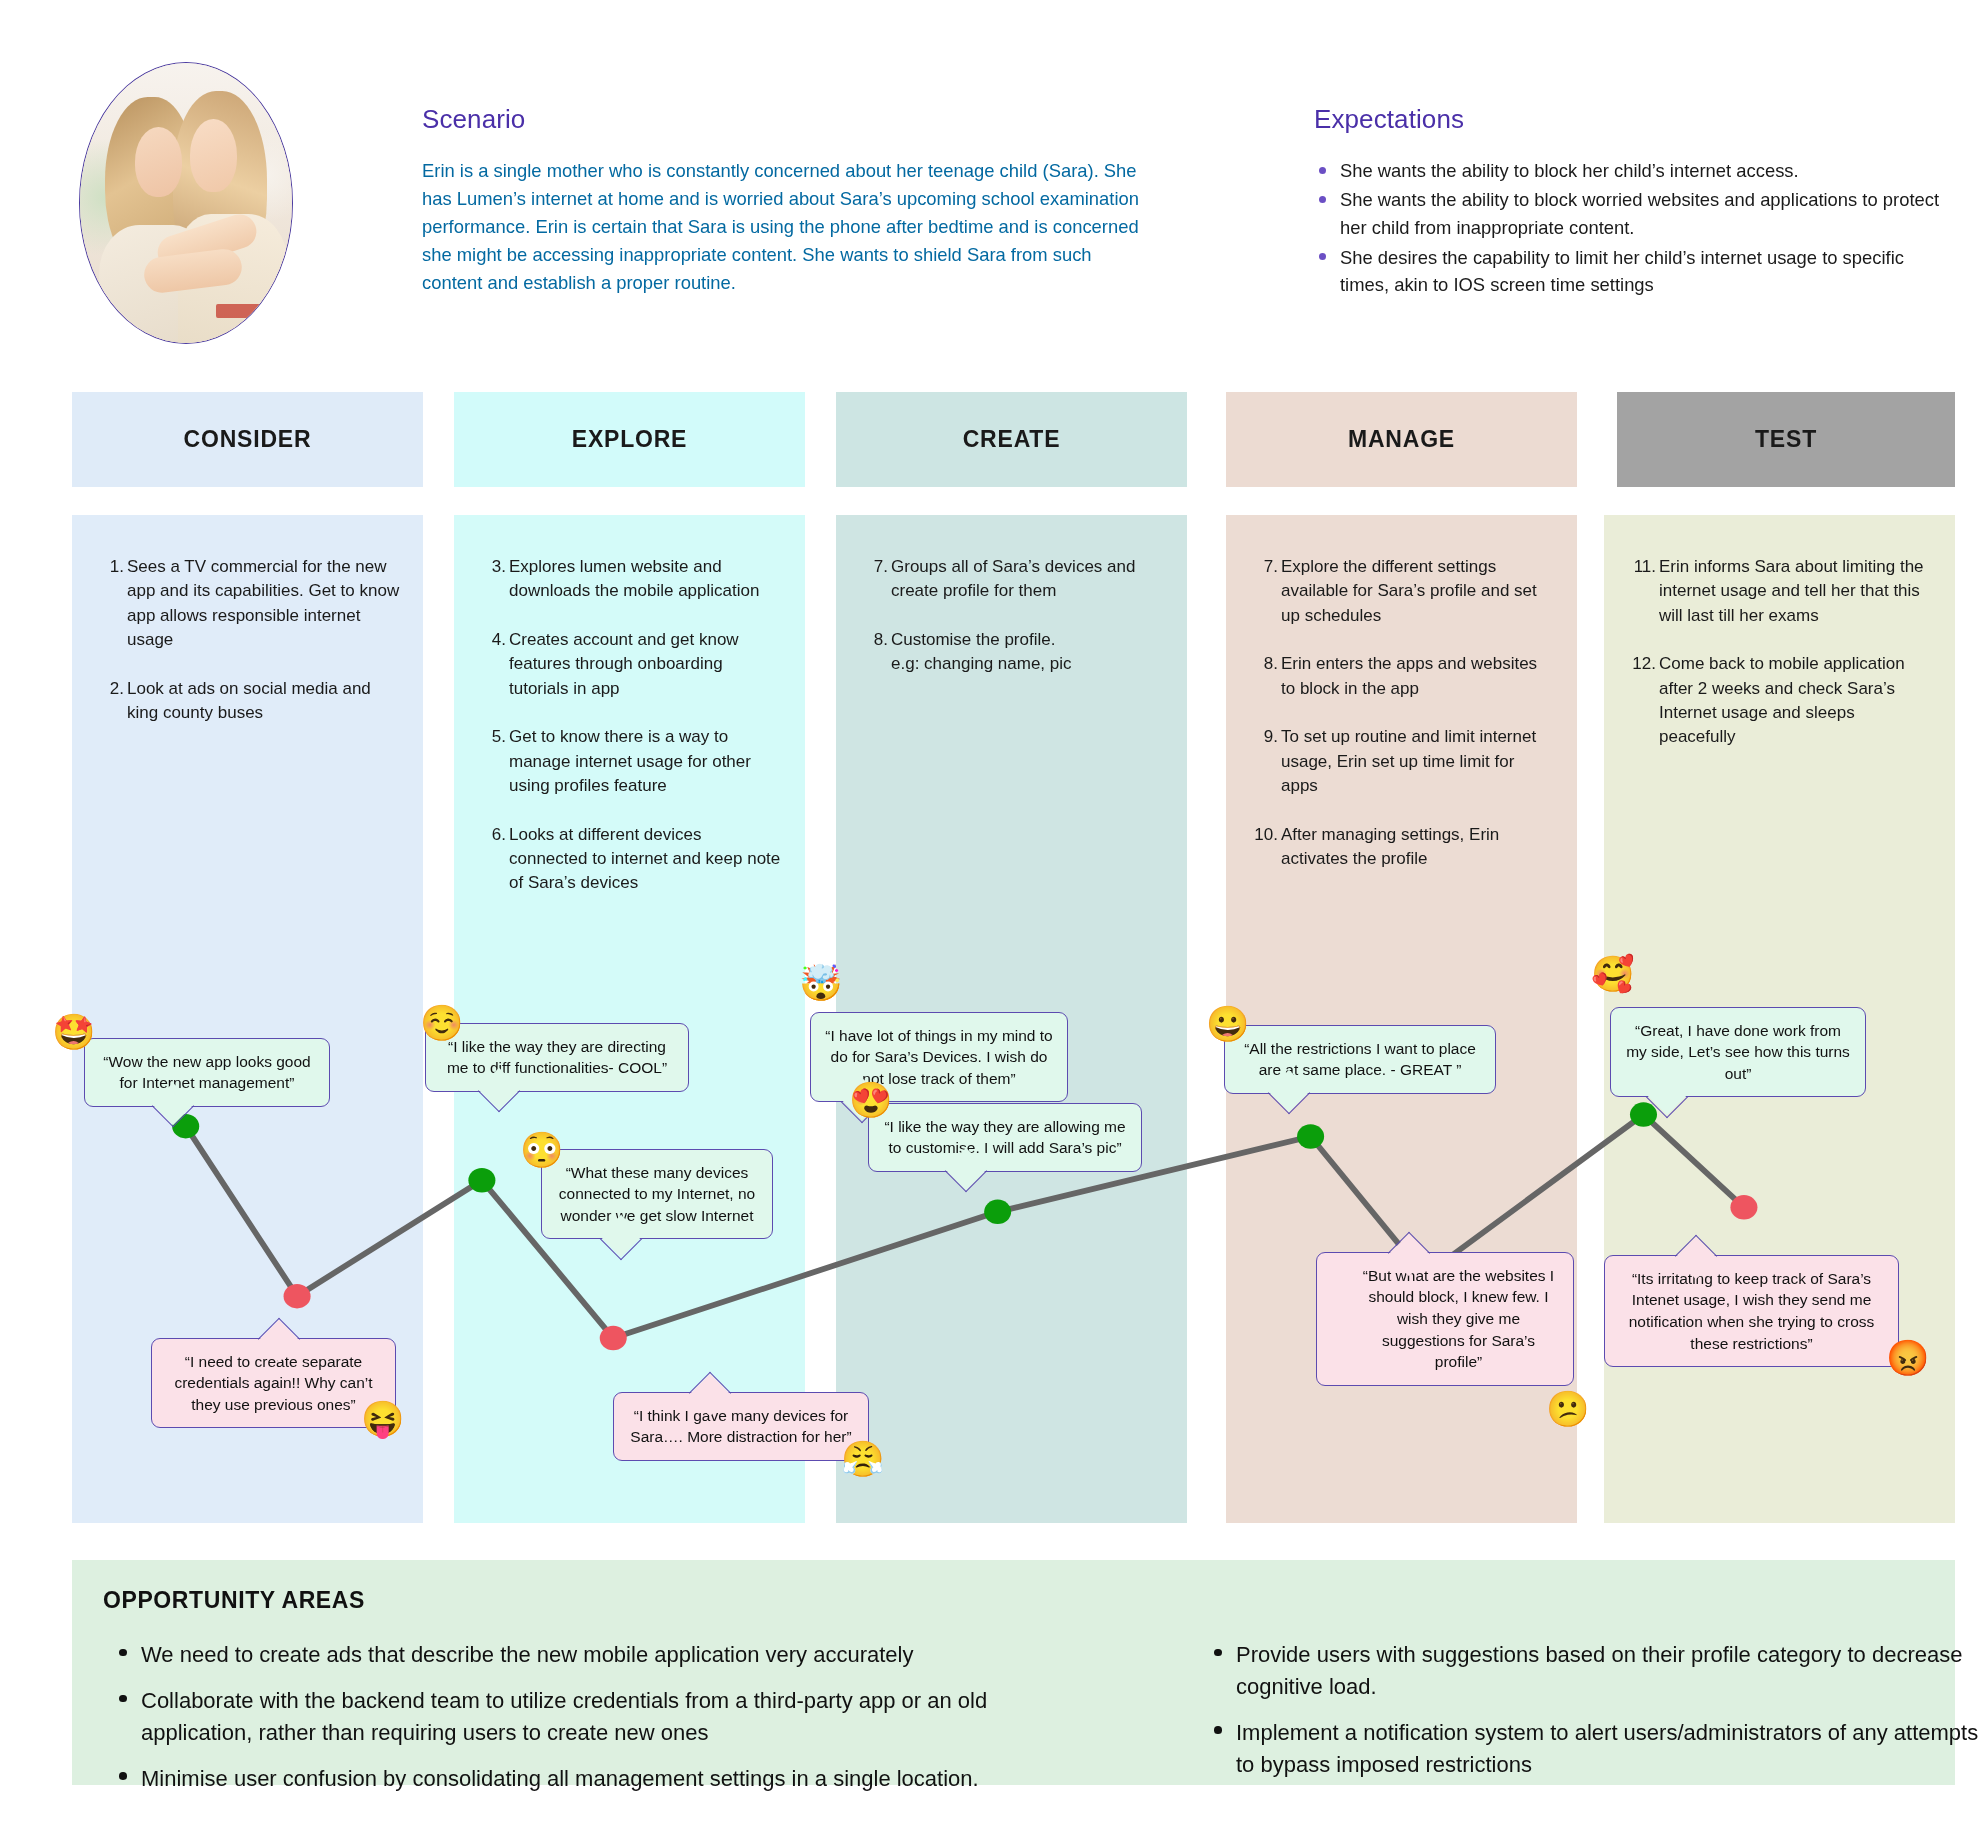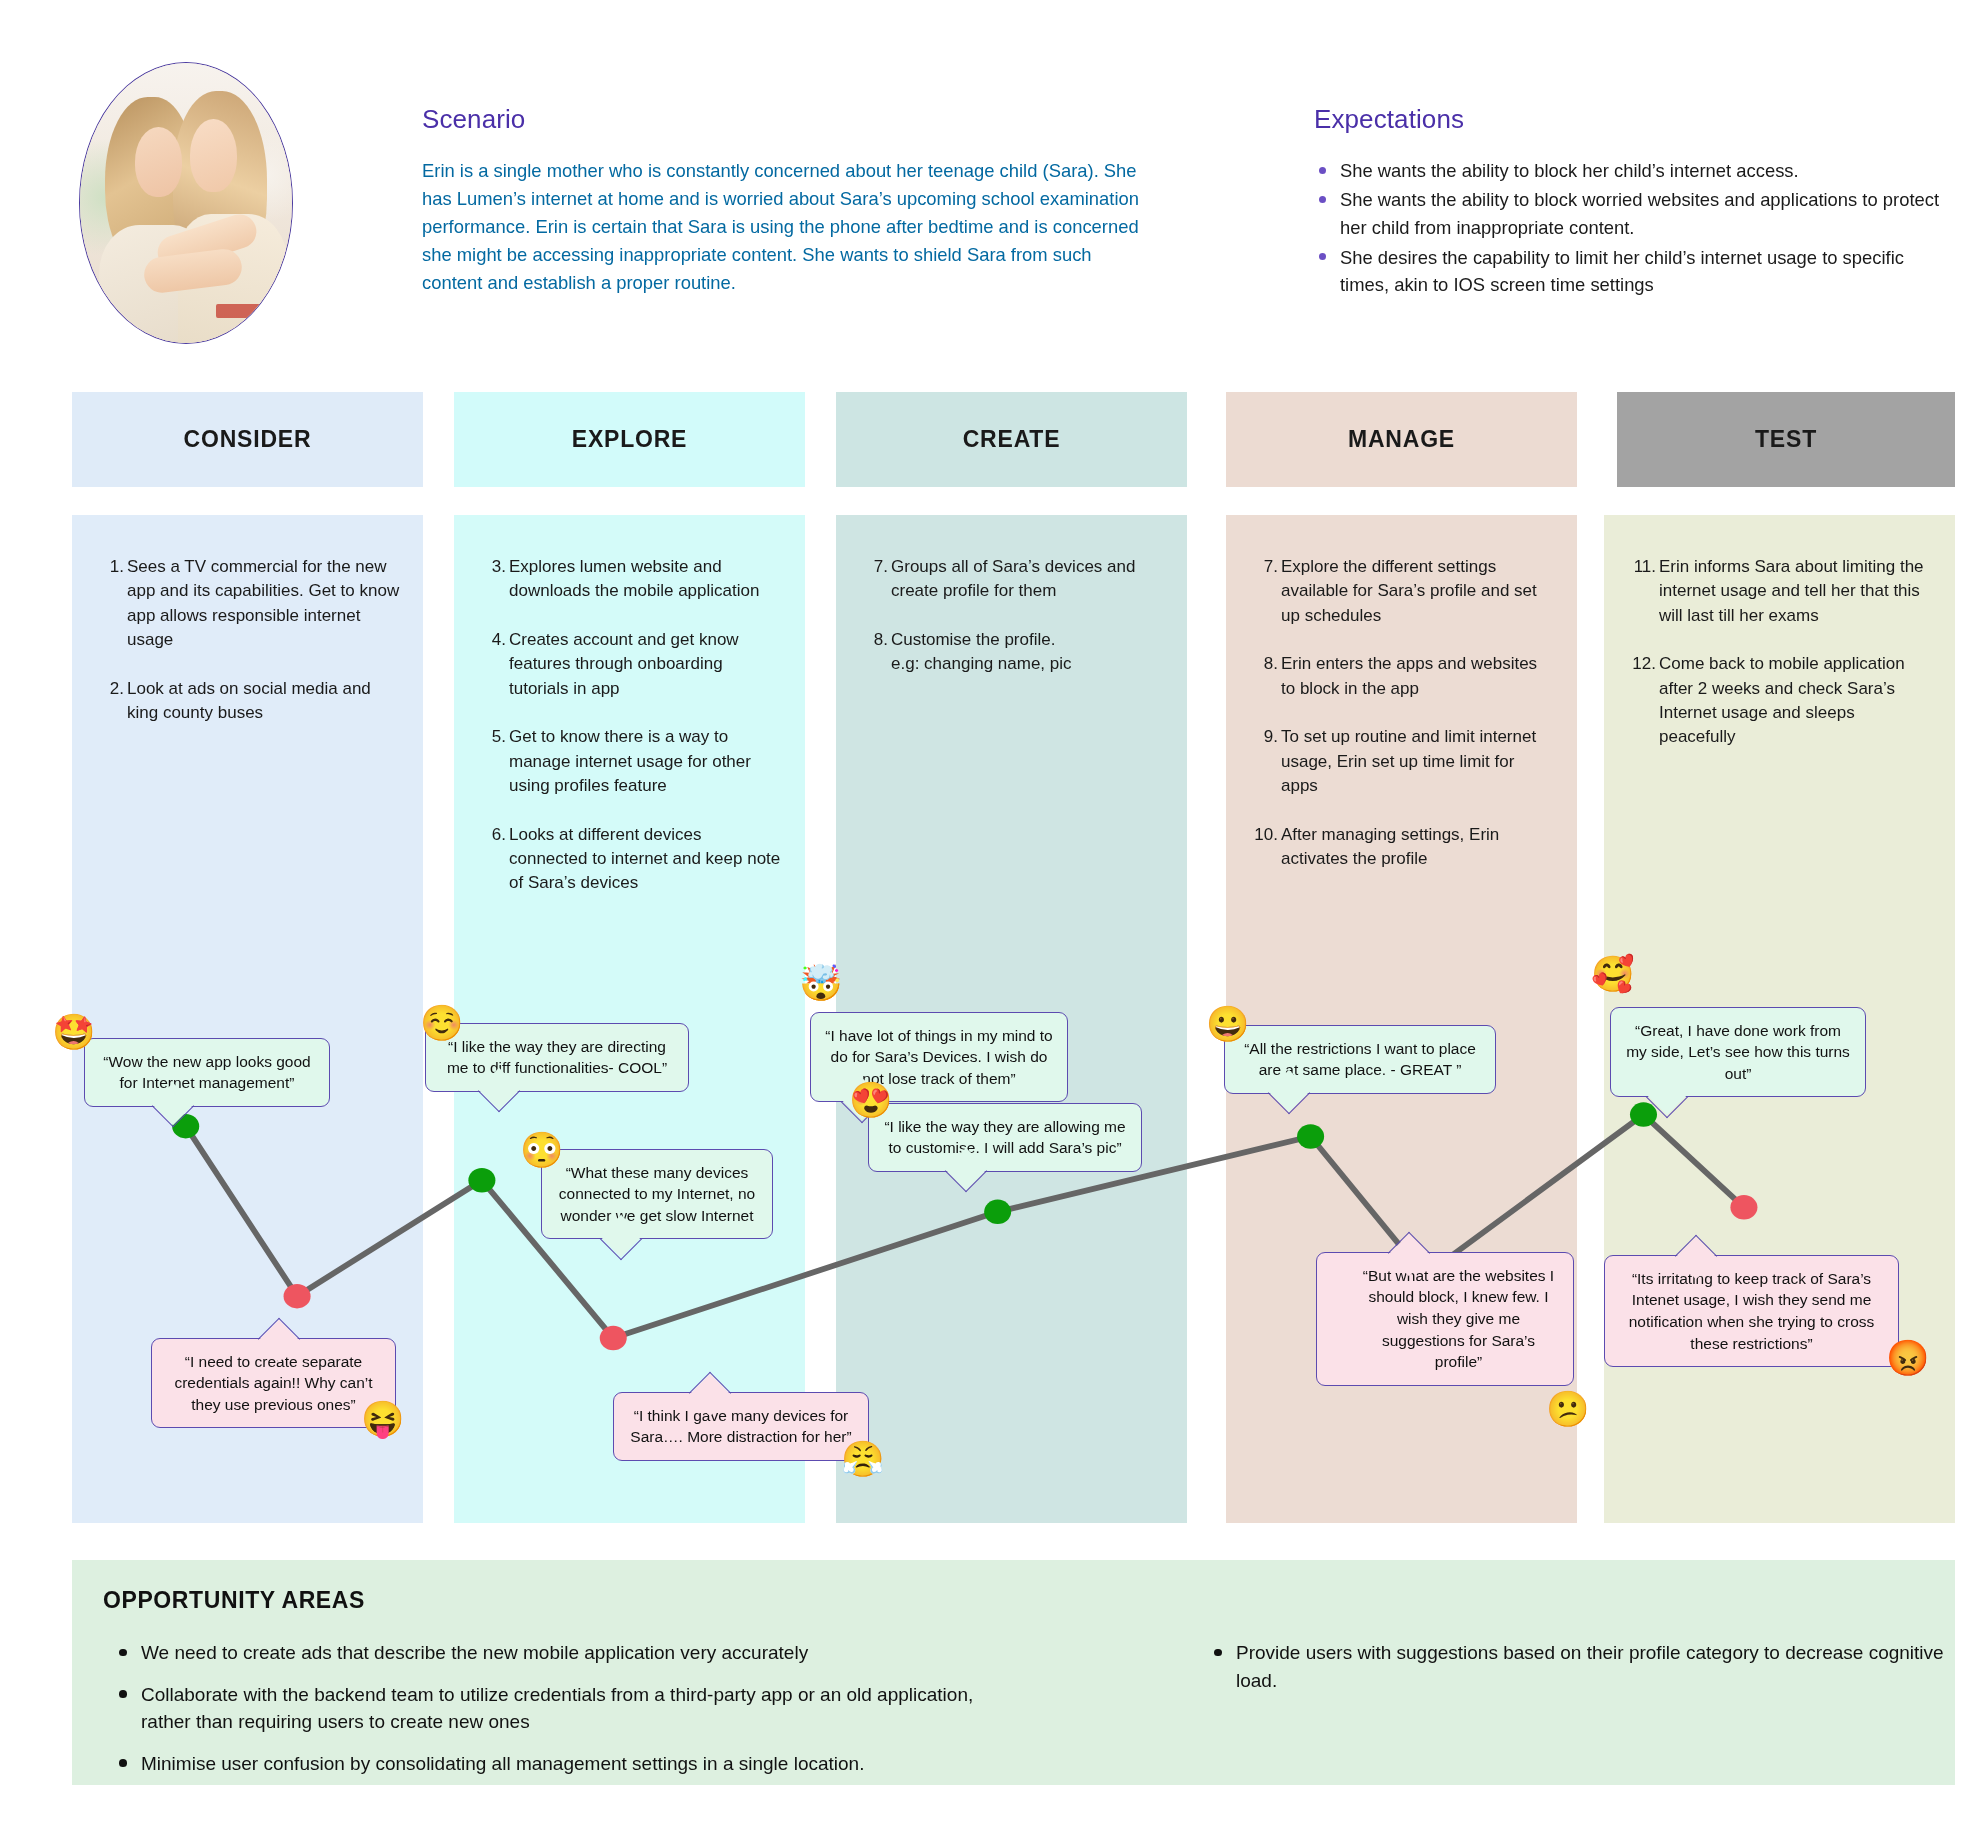--- a/index.html
+++ b/index.html
@@ -178,21 +178,21 @@
   }
   #opportunity h2 {
     position: absolute; left: 31px; top: 27px;
     font-size: 23px; font-weight: 700; letter-spacing: 0.6px; color: #111;
   }
   .opp-list { position: absolute; list-style: none; }
   #opp-left  { left: 41px; top: 79px; width: 889px; }
   #opp-right { left: 1136px; top: 79px; width: 773px; }
   .opp-list li {
     position: relative; padding-left: 28px; margin-bottom: 14px;
-    font-size: 19px; line-height: 1.45; color: #111;
+    font-size: 22px; line-height: 1.45; color: #111;
   }
   .opp-list li:before {
     content: ""; position: absolute; left: 6.4px; top: 9.7px;
     width: 7.7px; height: 7.7px; border-radius: 50%; background: #111;
   }
 </style>
 </head>
 <body>
 
 <div id="root">
@@ -328,17 +328,18 @@
 
   <div id="opportunity">
     <h2>OPPORTUNITY AREAS</h2>
     <ul class="opp-list" id="opp-left">
         <li>We need to create ads that describe the new mobile application very accurately</li>
         <li>Collaborate with the backend team to utilize credentials from a third-party app or an old application, rather than requiring users to create new ones</li>
         <li>Minimise user confusion by consolidating all management settings in a single location.</li>
       </ul>
     <ul class="opp-list" id="opp-right">
         <li>Provide users with suggestions based on their profile category to decrease cognitive load.</li>
+        <li>Implement a notification system to alert users/administrators of any attempts to bypass imposed restrictions</li>
       </ul>
   </div>
 
 </div>
 
 
 </body></html>

